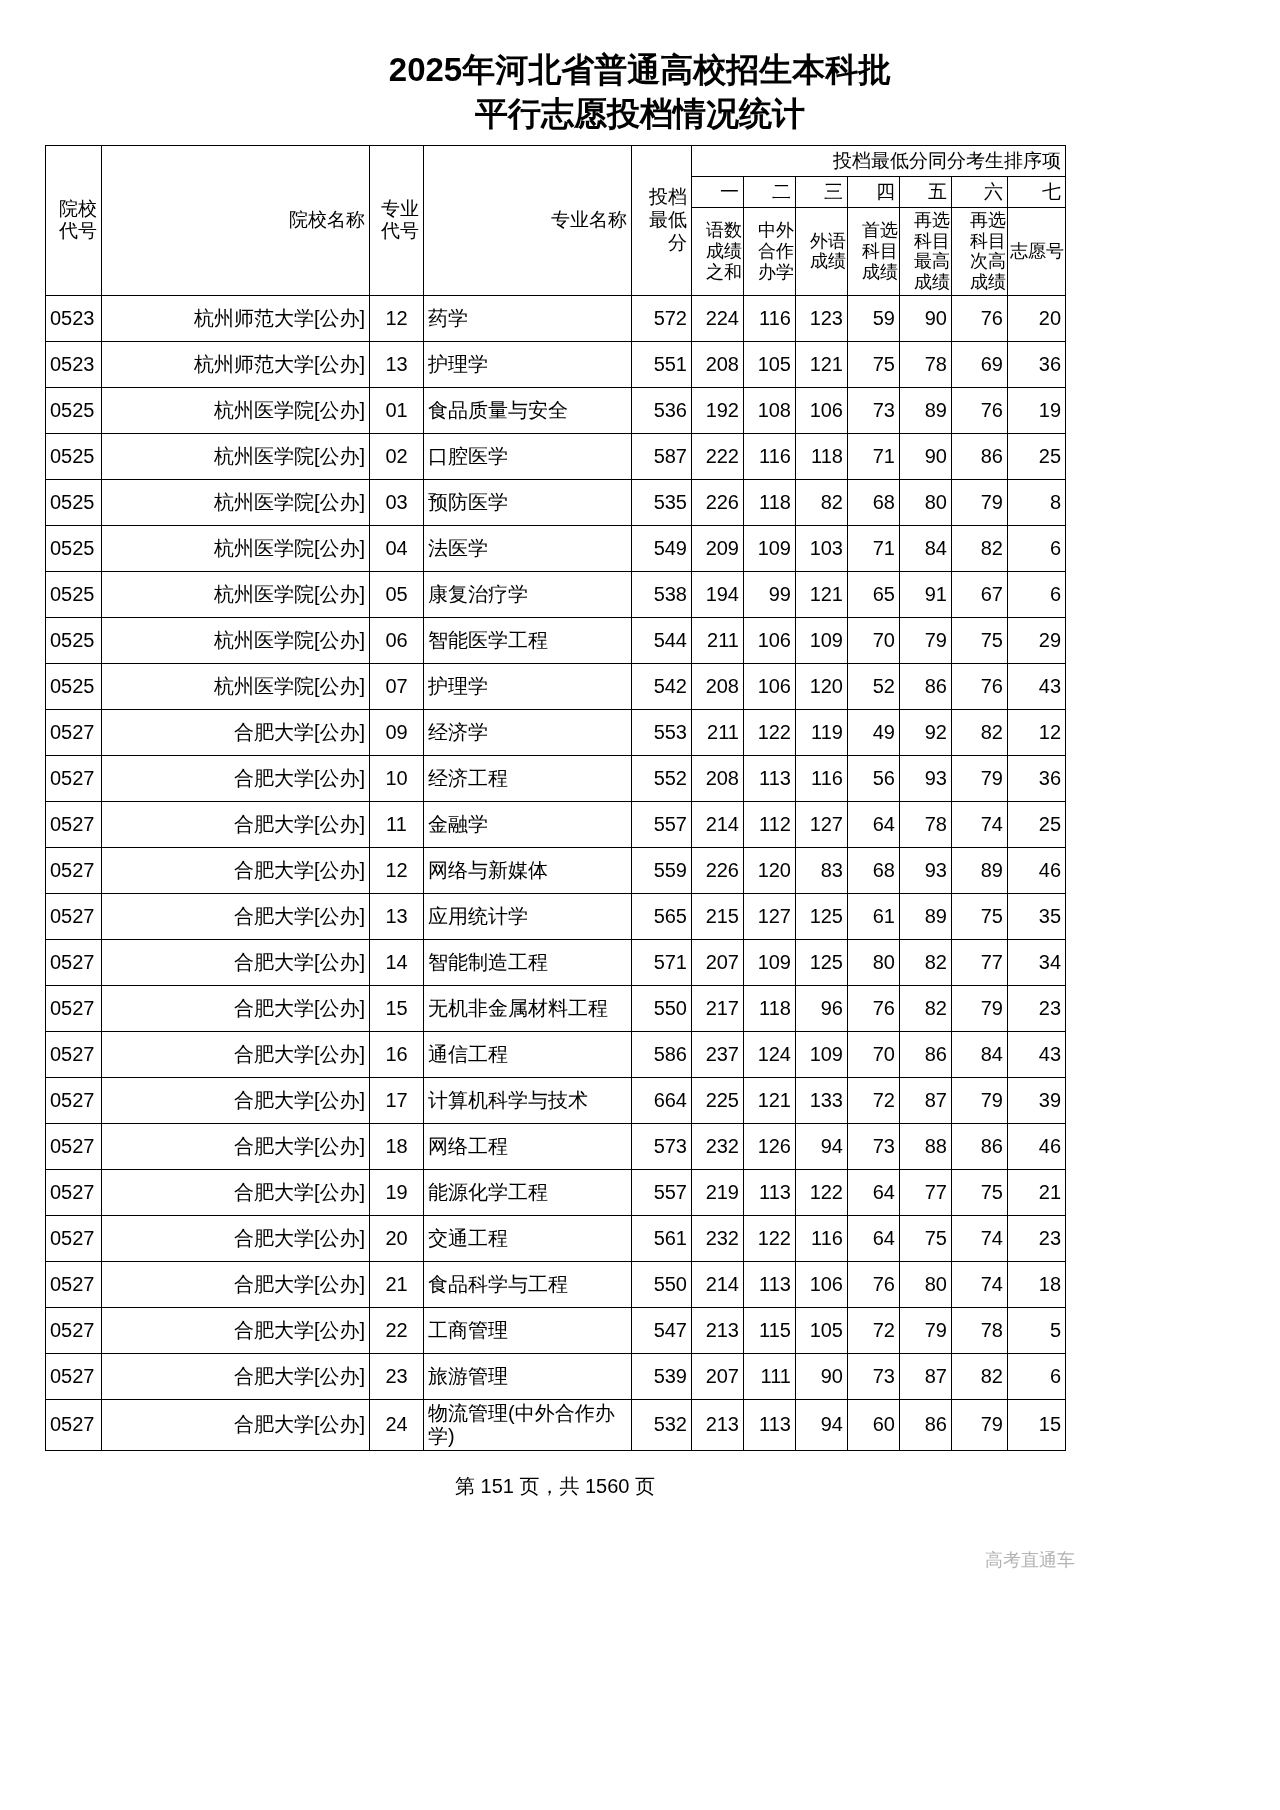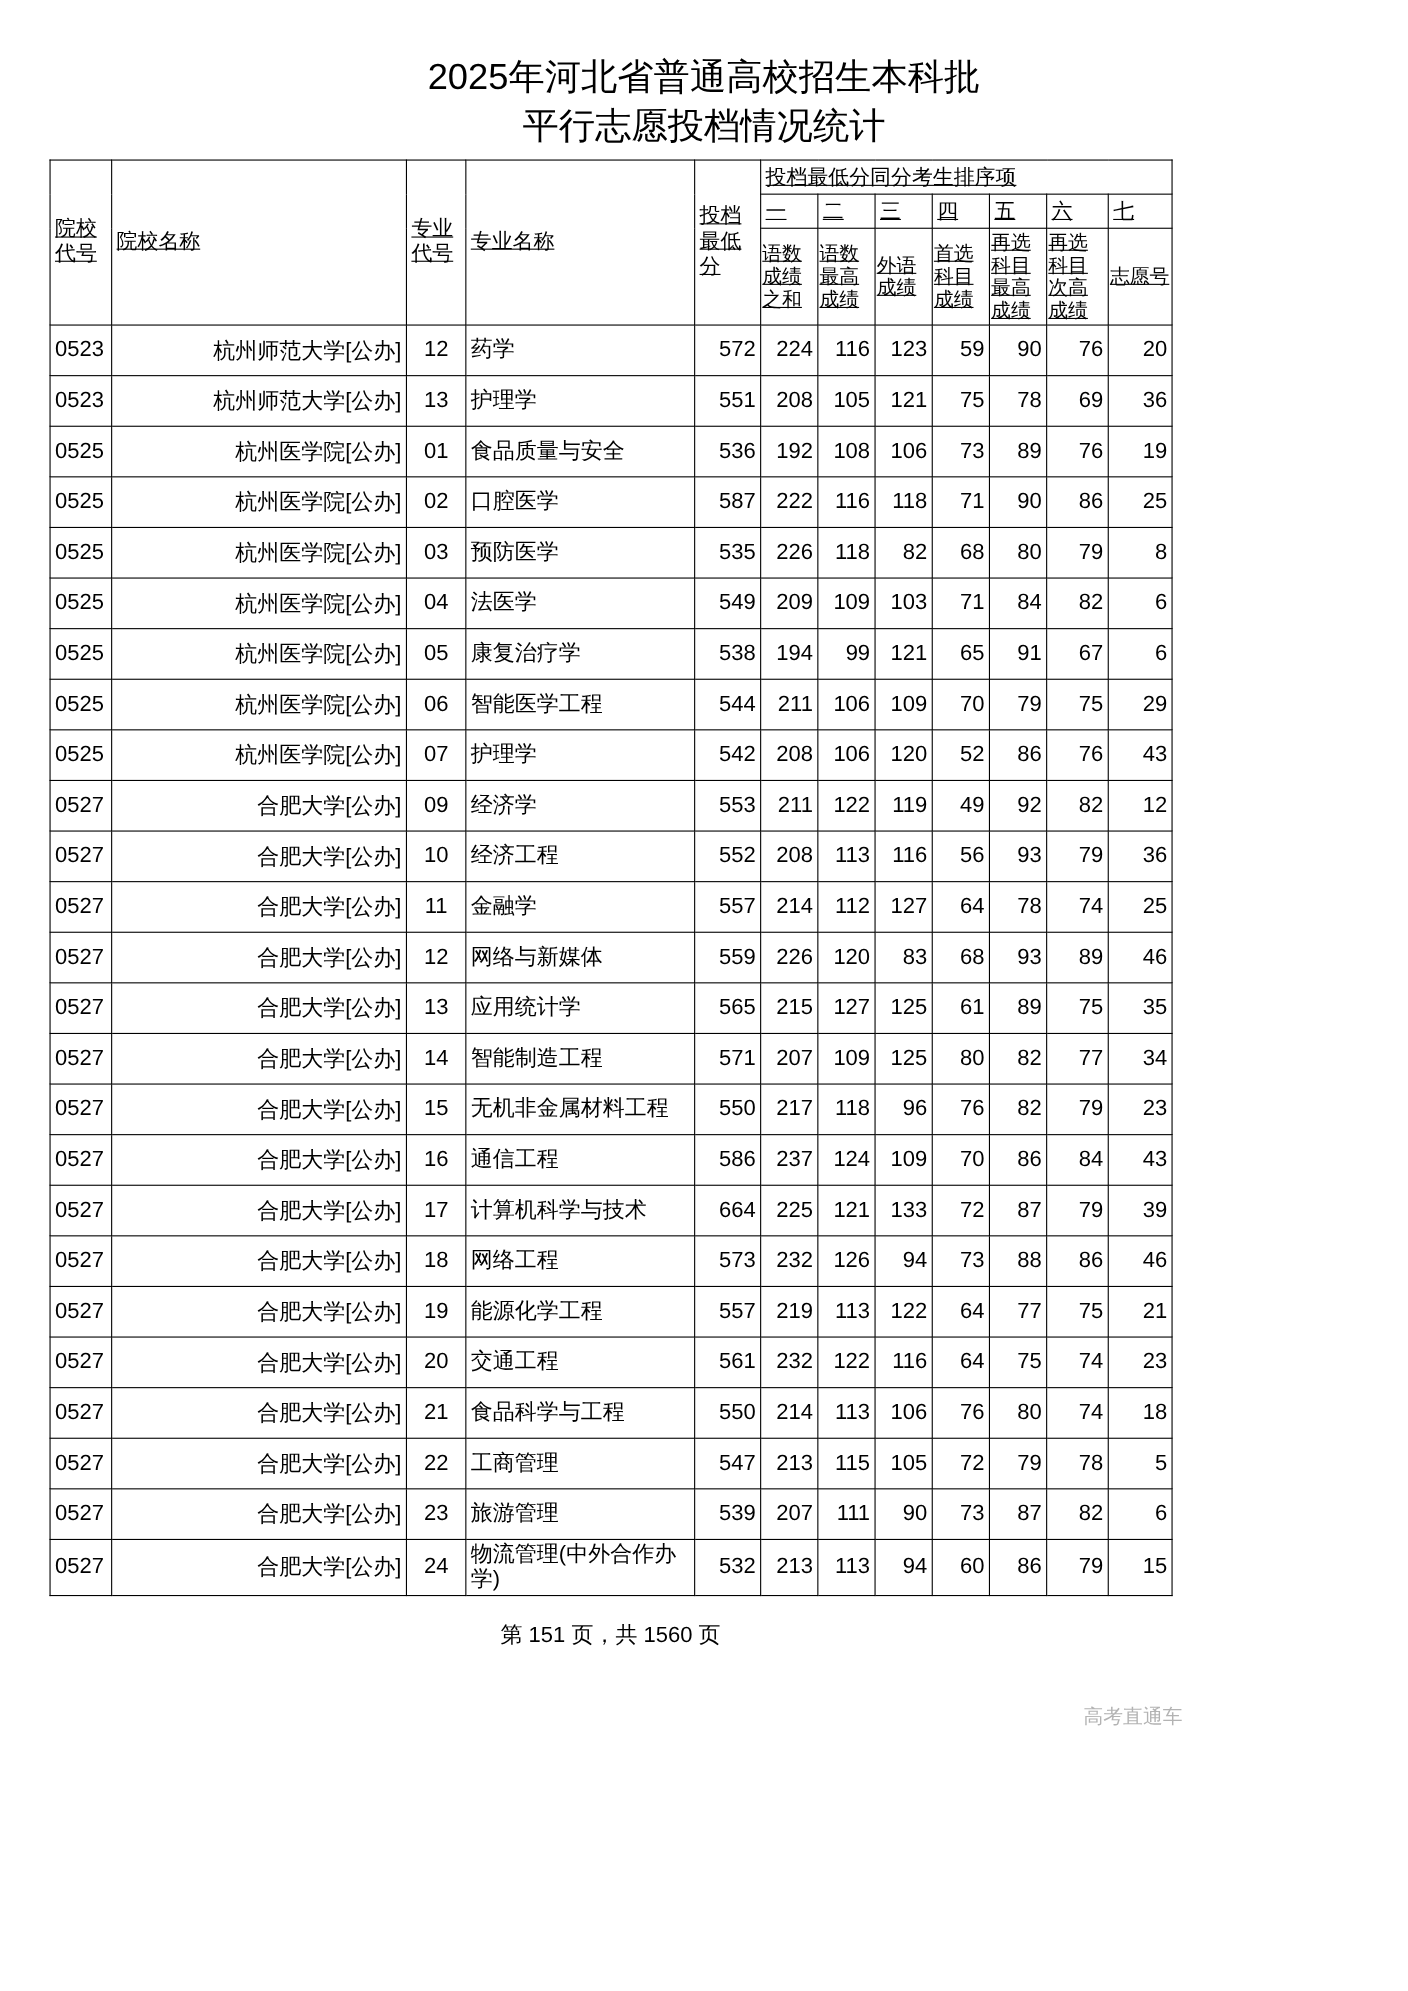--- a/index.html
+++ b/index.html
@@ -13,21 +13,21 @@
   }
   .page {
     position: relative;
     width: 1280px;
     height: 1810px;
     overflow: hidden;
   }
   .title-block {
     padding-top: 48px;
     text-align: center;
-    font-weight: normal;
+    font-weight: bold;
     font-size: 33px;
     line-height: 1.32;
   }
   .section-labels {
     position: relative;
     height: 36px;
     margin-top: 14px;
   }
   .label-left {
     position: absolute;
@@ -50,23 +50,22 @@
     table-layout: fixed;
     font-size: 20px;
   }
   table.stats th, table.stats td {
     border: 1px solid #000;
     padding: 2px 4px;
     overflow: hidden;
   }
   table.stats thead th {
     font-weight: normal;
-    text-align: left;
+    text-align: right;
     vertical-align: middle;
-    text-decoration: underline;
   }
   tr.h-group th { height: 28px; font-size: 19px; }
   tr.h-num th { height: 28px; font-size: 19px; }
   tr.h-label th { height: 80px; font-size: 18px; line-height: 1.15; padding: 2px 1px; }
   th.rowspan-head { font-size: 19px; line-height: 1.2; }
   table.stats tbody td {
     height: 46px;
     vertical-align: middle;
   }
   td.c-code { text-align: left; padding-left: 3px; }
@@ -128,21 +127,21 @@
         <th>一</th>
         <th>二</th>
         <th>三</th>
         <th>四</th>
         <th>五</th>
         <th>六</th>
         <th>七</th>
       </tr>
       <tr class="h-label">
         <th>语数成绩之和</th>
-        <th>语数最高成绩</th>
+        <th>中外合作办学</th>
         <th>外语成绩</th>
         <th>首选科目成绩</th>
         <th>再选科目最高成绩</th>
         <th>再选科目次高成绩</th>
         <th>志愿号</th>
       </tr>
     </thead>
     <tbody>
     <tr>
       <td class="c-code">0523</td>

